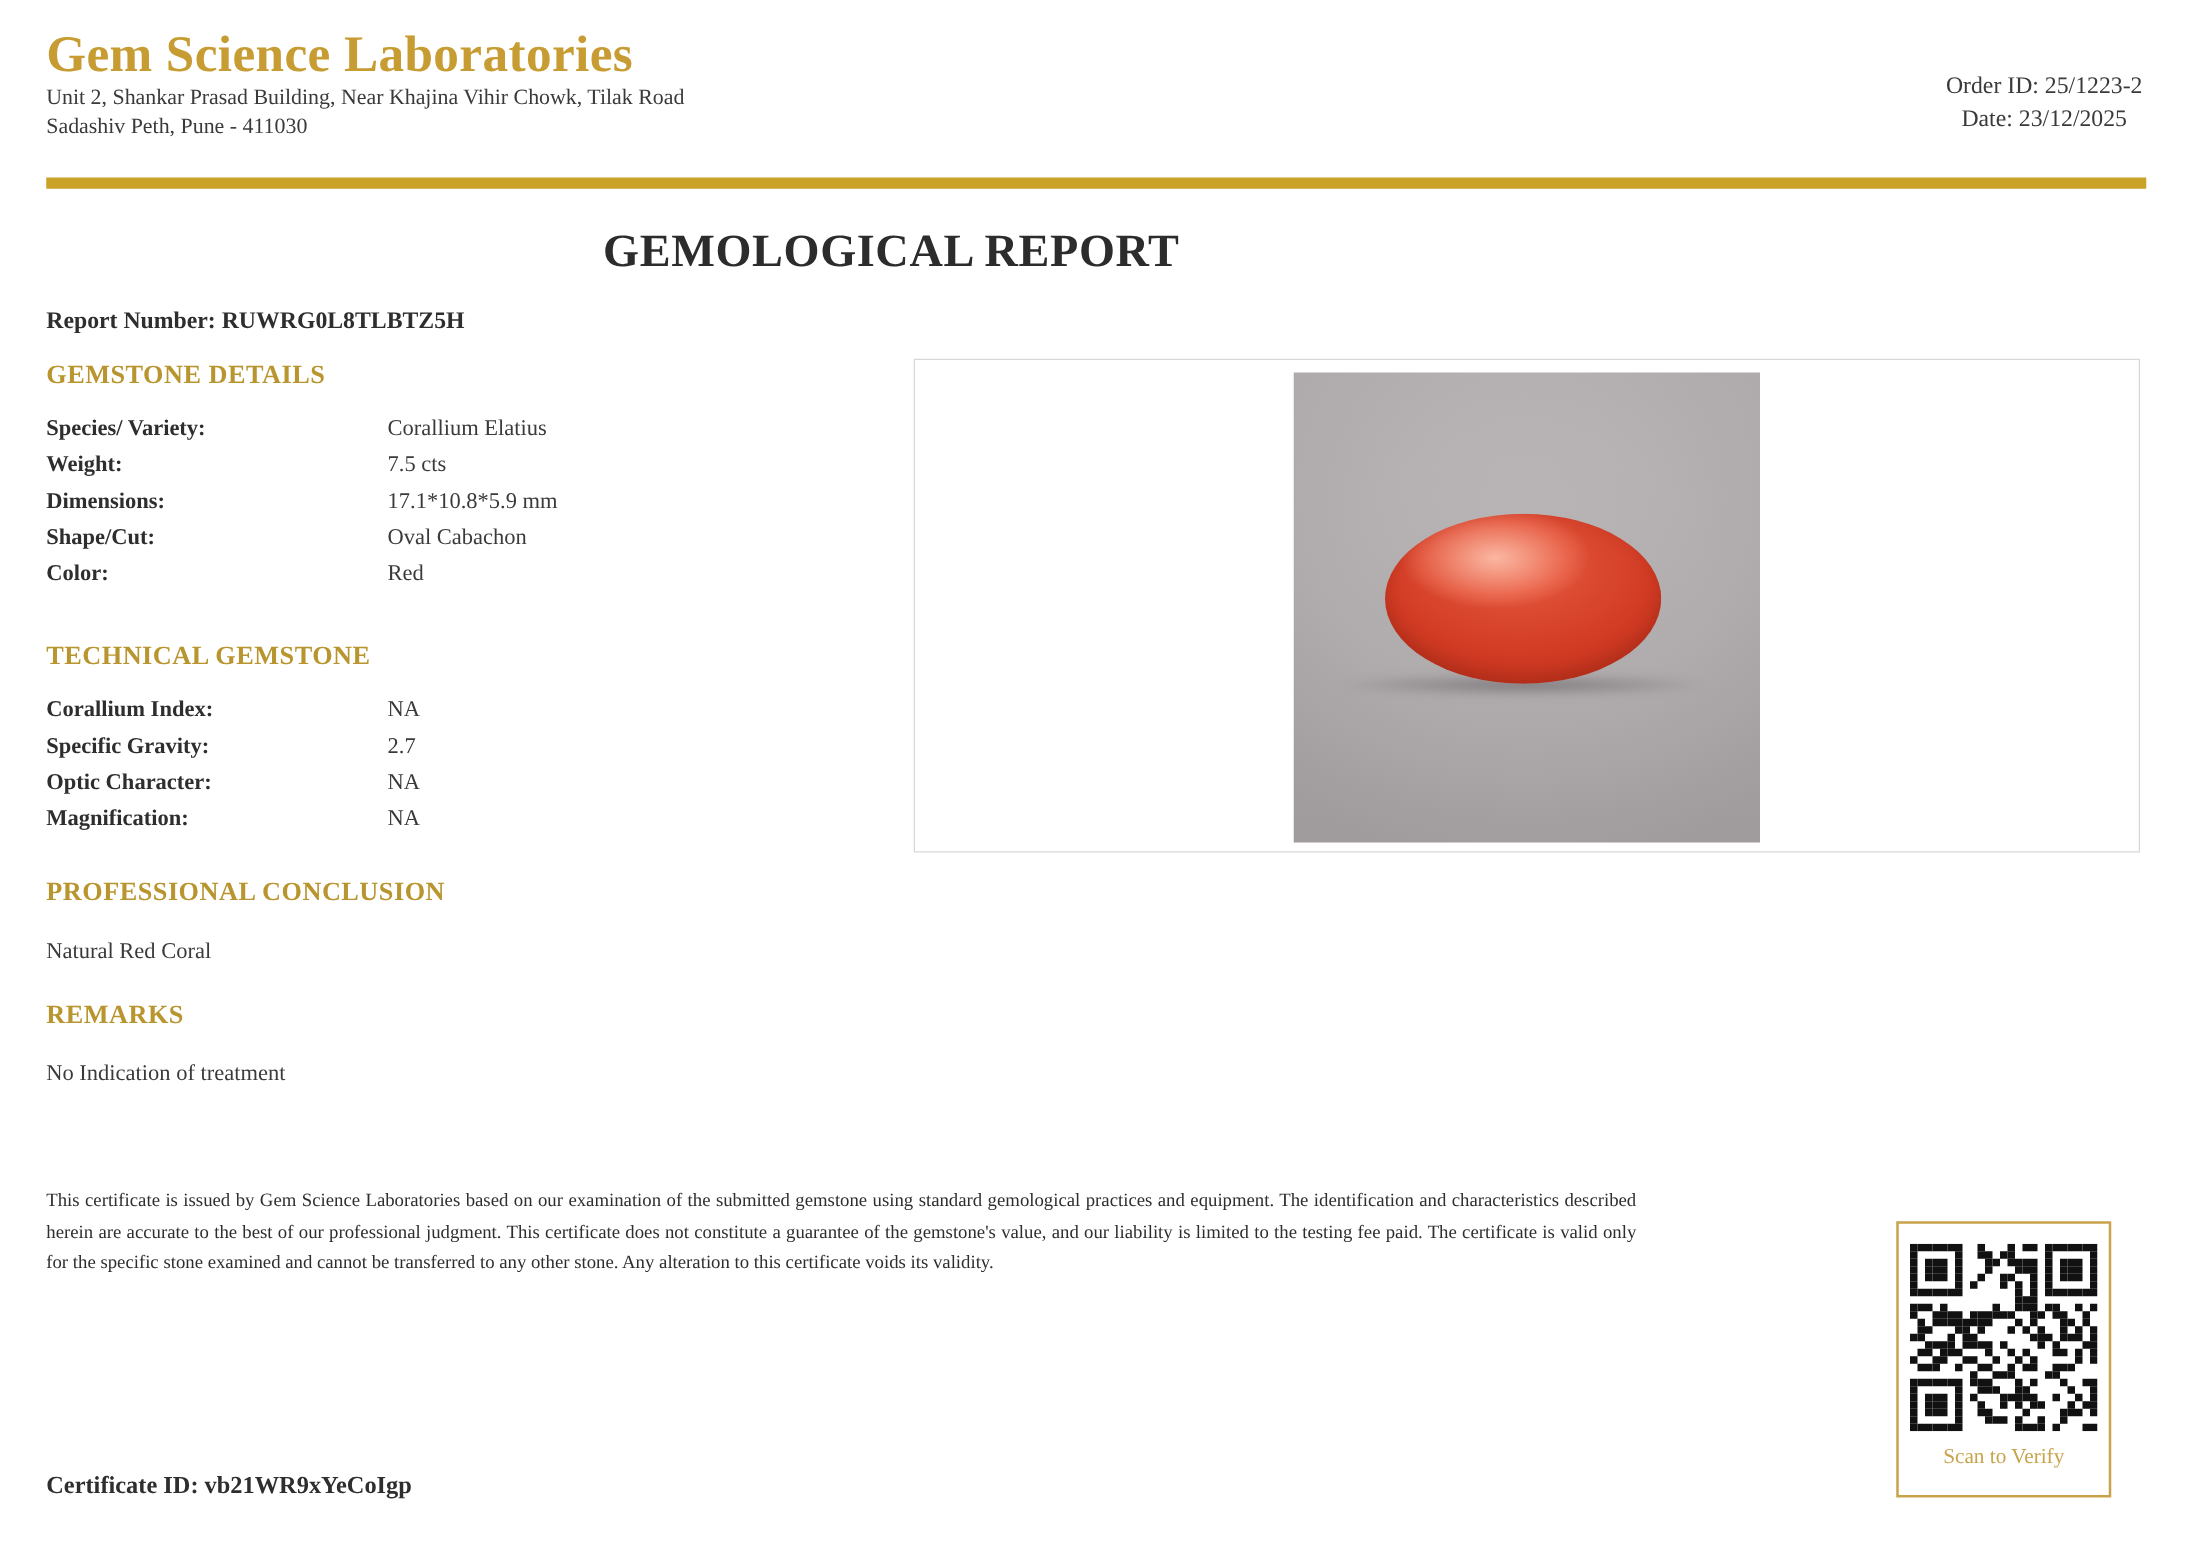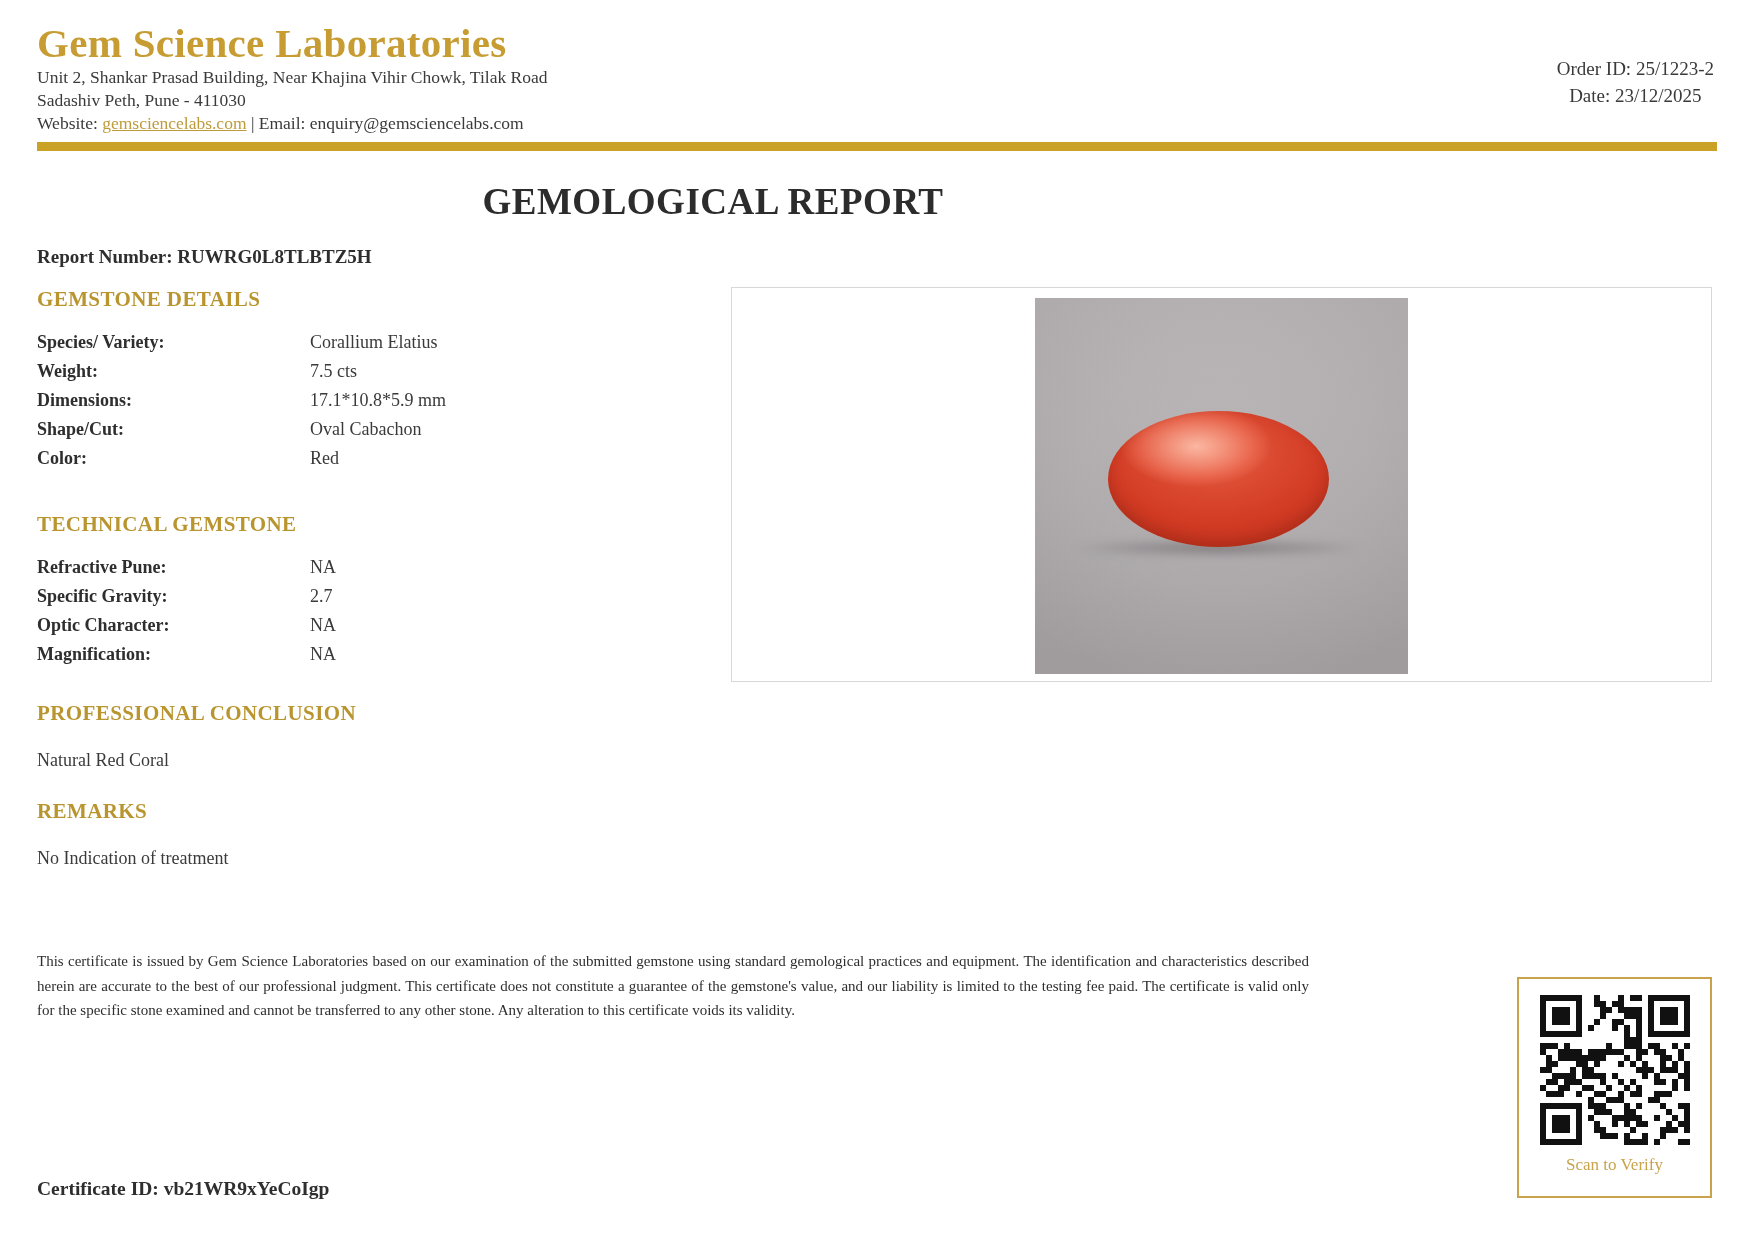--- a/index.html
+++ b/index.html
@@ -93,39 +93,38 @@
   }
 
   .disclaimer{
     position:absolute;left:37px;top:949px;width:1272px;
     margin:0;
     font-size:15px;line-height:24.5px;color:var(--text-dark);
     text-align:justify;
   }
 
   .qr-box{
-    position:absolute;left:1517px;top:977px;width:195px;height:221px;
+    position:absolute;left:1517px;top:977px;width:172px;height:221px;
     border:2px solid var(--gold-accent);box-sizing:border-box;background:#ffffff;
     display:flex;flex-direction:column;align-items:center;
   }
   .qr{width:150px;height:150px;margin-top:16px;}
   .qr-caption{margin-top:10px;font-size:17px;color:var(--gold-accent);}
 
   .cert-id{position:absolute;left:37px;top:1178px;font-size:19.5px;font-weight:bold;color:var(--text-dark);}
 </style>
 </head>
 <body style="--gold-heading: #b8952e; --gold-name: #c79d33; --gold-bar: #c9a227; --gold-link: #bd9b3b; --gold-accent: #c8a34b; --text-dark: #2e2e2e; --text-body: #3a3a3a; --photo-bg: #b6b2b4; --gem-red: #d23b24;">
 
 <div class="page">
 
   <div class="lab-block">
     <h1 class="lab-name">Gem Science Laboratories</h1>
     <div class="addr">Unit 2, Shankar Prasad Building, Near Khajina Vihir Chowk, Tilak Road</div>
     <div class="addr">Sadashiv Peth, Pune - 411030</div>
-    <div class="addr"><span>Website: </span><a class="site-link" href="#">gemsciencelabs.com</a><span> | Email: enquiry@gemsciencelabs.com</span></div>
   </div>
 
   <div class="order-block">
     <div>Order ID: 25/1223-2</div>
     <div>Date: 23/12/2025</div>
   </div>
 
   <div class="gold-bar"></div>
 
   <h2 class="title">GEMOLOGICAL REPORT</h2>
@@ -152,21 +151,21 @@
       </div>
     <div class="kv">
         <span class="k">Color:</span>
         <span class="v">Red</span>
       </div>
   </section>
 
   <section class="sec-technical">
     <h3>TECHNICAL GEMSTONE</h3>
     <div class="kv">
-        <span class="k">Refractive Pune:</span>
+        <span class="k">Corallium Index:</span>
         <span class="v">NA</span>
       </div>
     <div class="kv">
         <span class="k">Specific Gravity:</span>
         <span class="v">2.7</span>
       </div>
     <div class="kv">
         <span class="k">Optic Character:</span>
         <span class="v">NA</span>
       </div>

